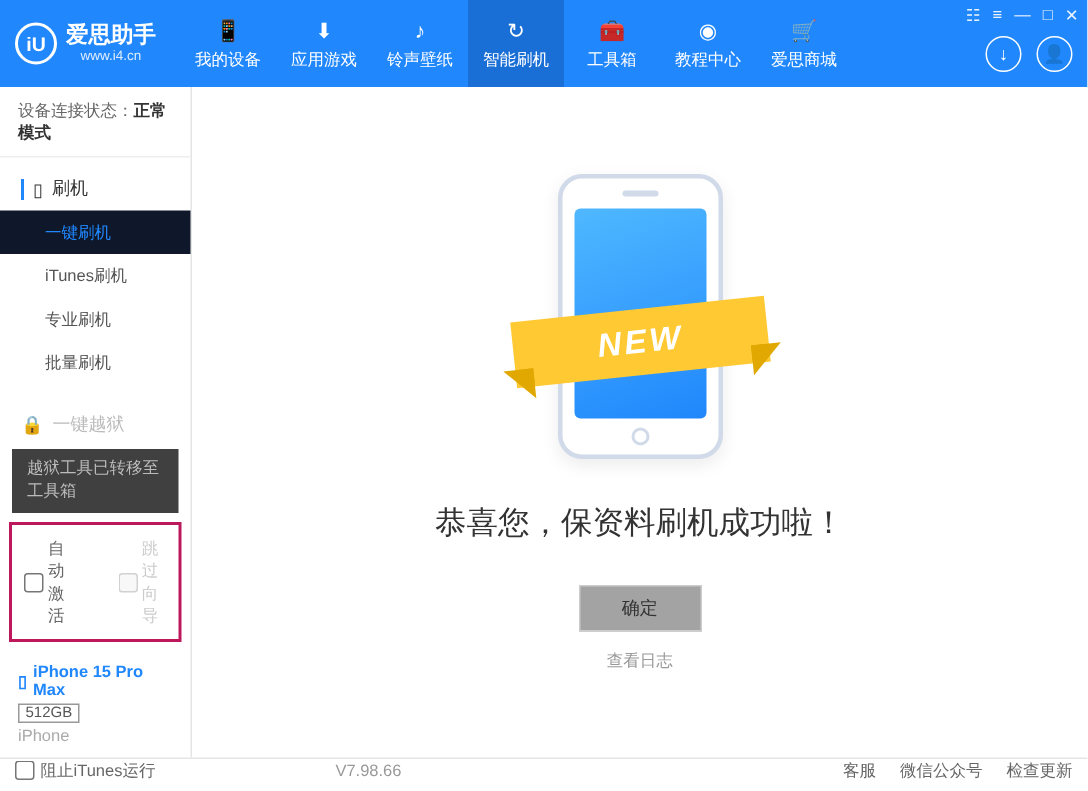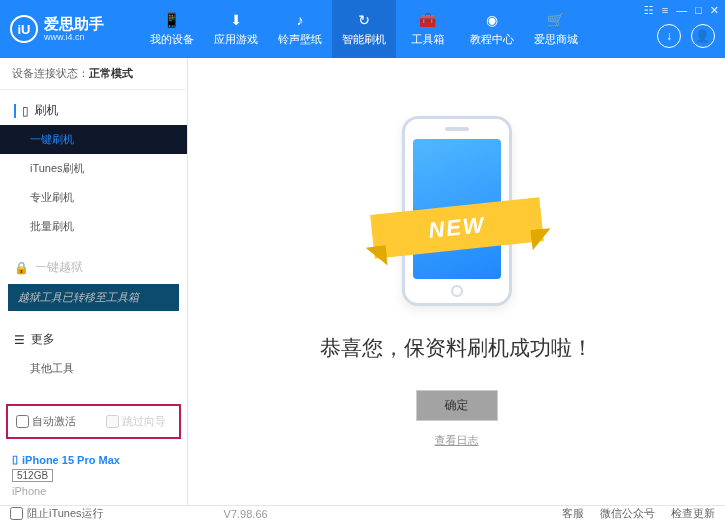--- a/index.html
+++ b/index.html
@@ -1,41 +1,41 @@
 <!DOCTYPE html>
 <html><head>
 <meta charset="utf-8">
 <style>
 * { margin: 0; padding: 0; box-sizing: border-box; font-family: "Microsoft YaHei", Arial, sans-serif; }
 body { width: 725px; height: 527px; background: #fff; overflow: hidden; font-size: 12px; }
 .header { background: #2087fc; height: 58px; display: flex; align-items: center; padding: 0 10px; position: relative; }
-.logo-area { display: flex; align-items: center; margin-right: 36px; }
+.logo-area { display: flex; align-items: center; margin-right: 16px; text-align: center; }
 .logo-circle { width: 28px; height: 28px; border: 2px solid #fff; border-radius: 50%; display: flex; align-items: center; justify-content: center; color: #fff; font-weight: bold; font-size: 13px; margin-right: 6px; }
 .logo-text { color: #fff; }
 .logo-text .title { font-size: 15px; font-weight: bold; line-height: 1.1; }
 .logo-text .sub { font-size: 9px; opacity: 0.85; }
 .nav { display: flex; height: 100%; }
 .nav-item { width: 64px; display: flex; flex-direction: column; align-items: center; justify-content: center; color: #fff; cursor: pointer; gap: 3px; }
 .nav-item.active { background: #1a6fd6; }
 .nav-item .icon { width: 18px; height: 18px; display: flex; align-items: center; justify-content: center; font-size: 14px; }
 .nav-item .label { font-size: 11px; }
 .win-controls { position: absolute; right: 6px; top: 4px; display: flex; gap: 8px; color: #fff; font-size: 11px; }
 .win-controls span { cursor: pointer; opacity: 0.9; }
 .header-right { position: absolute; right: 10px; bottom: 10px; display: flex; gap: 10px; }
 .circle-btn { width: 24px; height: 24px; border: 1.5px solid #fff; border-radius: 50%; display: flex; align-items: center; justify-content: center; color: #fff; cursor: pointer; font-size: 12px; }
 .body { display: flex; height: 447px; }
-.sidebar { width: 188px; border-right: 1px solid #e5e5e5; display: flex; flex-direction: column; position: relative; }
+.sidebar { width: 128px; border-right: 1px solid #e5e5e5; display: flex; flex-direction: column; position: relative; }
 .status-bar { padding: 8px 12px; font-size: 11px; color: #666; border-bottom: 1px solid #eee; }
 .status-bar b { color: #333; }
 .side-section { padding: 6px 0; }
 .side-header { display: flex; align-items: center; gap: 6px; padding: 6px 14px; color: #333; font-size: 12px; }
 .side-header .bar { width: 2px; height: 14px; background: #2087fc; }
 .side-item { padding: 7px 14px 7px 30px; font-size: 11px; color: #555; cursor: pointer; }
 .side-item.active { background: #0f172a; color: #2087fc; }
-.side-item.disabled { color: #bbb; background: #0c4a6e; margin: 2px 8px; padding: 6px 10px; line-height: 1.4; font-style: italic; }
+.side-item.disabled { color: #bbb; background: #404040; margin: 2px 8px; padding: 6px 10px; line-height: 1.4; }
 .side-header.disabled { color: #bbb; }
 .side-list { flex: 1; overflow-y: auto; }
 .checkbox-area { border: 2px solid #be185d; margin: 6px; padding: 8px; display: flex; gap: 30px; font-size: 11px; color: #666; }
 .checkbox-area label { display: flex; align-items: center; gap: 3px; cursor: pointer; }
 .checkbox-area label.disabled { color: #ccc; }
 .device-info { padding: 8px 12px; font-size: 11px; }
 .device-info .name { color: #2087fc; font-weight: bold; display: flex; align-items: center; gap: 4px; }
 .device-info .storage { display: inline-block; border: 1px solid #999; padding: 0 4px; margin-top: 3px; font-size: 10px; color: #555; }
 .device-info .type { color: #aaa; margin-top: 3px; }
 .main { flex: 1; display: flex; flex-direction: column; align-items: center; justify-content: center; position: relative; }
@@ -43,21 +43,21 @@
 .phone { width: 110px; height: 190px; background: #fff; border: 3px solid #d0dae8; border-radius: 16px; margin: 0 auto; position: relative; box-shadow: 0 4px 12px rgba(0,0,0,0.08); }
 .phone-screen { position: absolute; top: 20px; left: 8px; right: 8px; bottom: 24px; background: linear-gradient(160deg,#4fb8ff,#2087fc); border-radius: 4px; }
 .phone-btn { position: absolute; bottom: 6px; left: 50%; transform: translateX(-50%); width: 12px; height: 12px; border: 2px solid #d0dae8; border-radius: 50%; }
 .phone-speaker { position: absolute; top: 8px; left: 50%; transform: translateX(-50%); width: 24px; height: 4px; background: #d0dae8; border-radius: 2px; }
 .ribbon { position: absolute; top: 90px; left: -20px; right: -20px; height: 44px; background: #ffc933; transform: rotate(-6deg); display: flex; align-items: center; justify-content: center; color: #fff; font-weight: bold; font-size: 22px; letter-spacing: 2px; font-style: italic; }
 .ribbon::before, .ribbon::after { content: ""; position: absolute; width: 0; height: 0; border: 10px solid #e0a800; }
 .ribbon::before { left: -8px; bottom: -8px; border-left-color: transparent; border-bottom-color: transparent; }
 .ribbon::after { right: -8px; bottom: -8px; border-right-color: transparent; border-bottom-color: transparent; }
 .success-text { font-size: 21px; color: #333; margin-bottom: 28px; }
 .ok-btn { padding: 6px 28px; border: 1px solid #ccc; background: #a3a3a3; cursor: pointer; font-size: 12px; color: #333; margin-bottom: 12px; }
-.log-link { font-size: 11px; color: #999; cursor: pointer; text-decoration: underline; }
+.log-link { font-size: 11px; color: #999; cursor: pointer; }
 .footer { height: 16px; border-top: 1px solid #e5e5e5; display: flex; align-items: center; padding: 0 10px; font-size: 11px; color: #666; }
 .footer .left { display: flex; align-items: center; gap: 4px; }
 .footer .right { margin-left: auto; display: flex; gap: 16px; }
 .footer .right span { cursor: pointer; }
 input[type=checkbox] { cursor: pointer; }
 </style>
 </head>
 <body>
 
 <div class="header">

